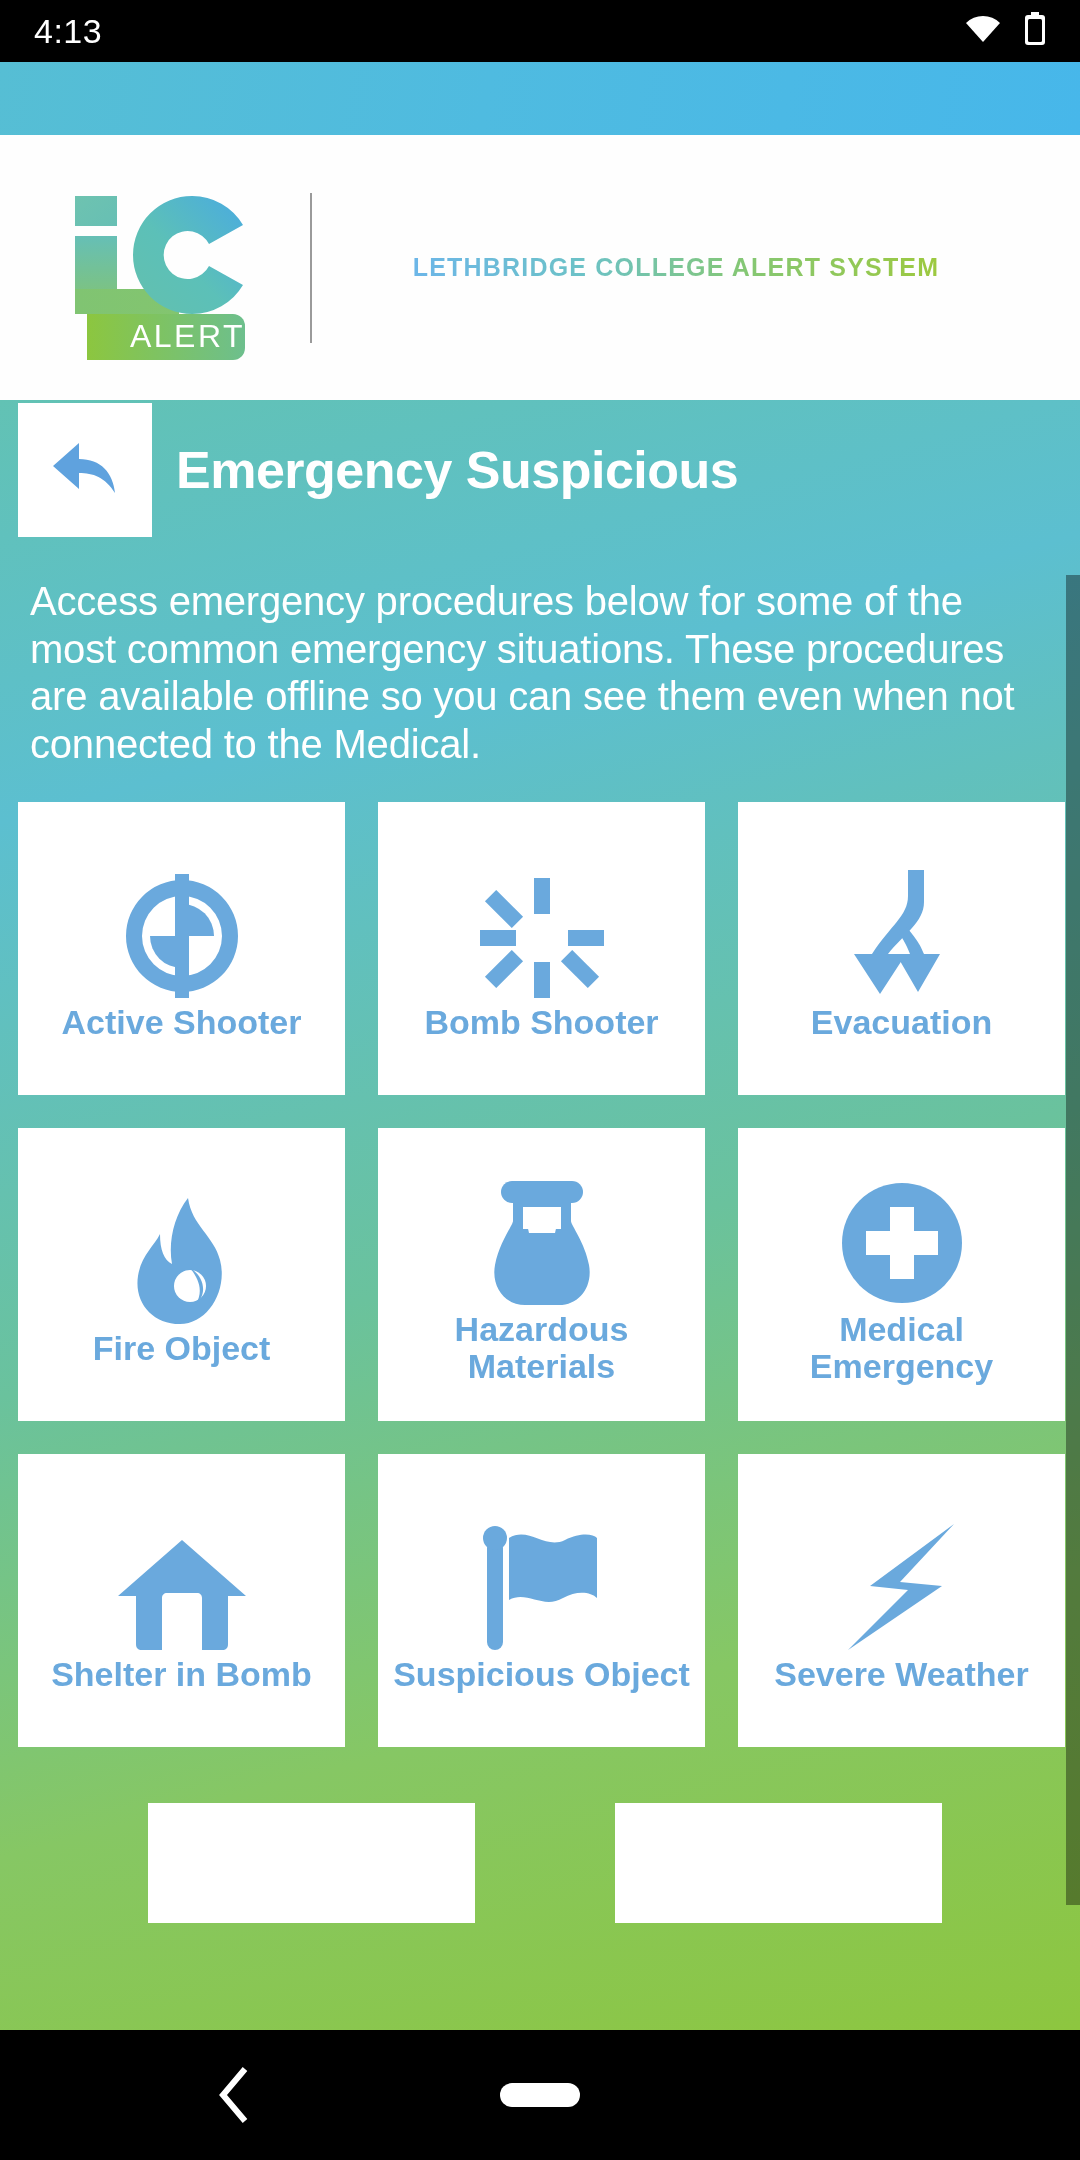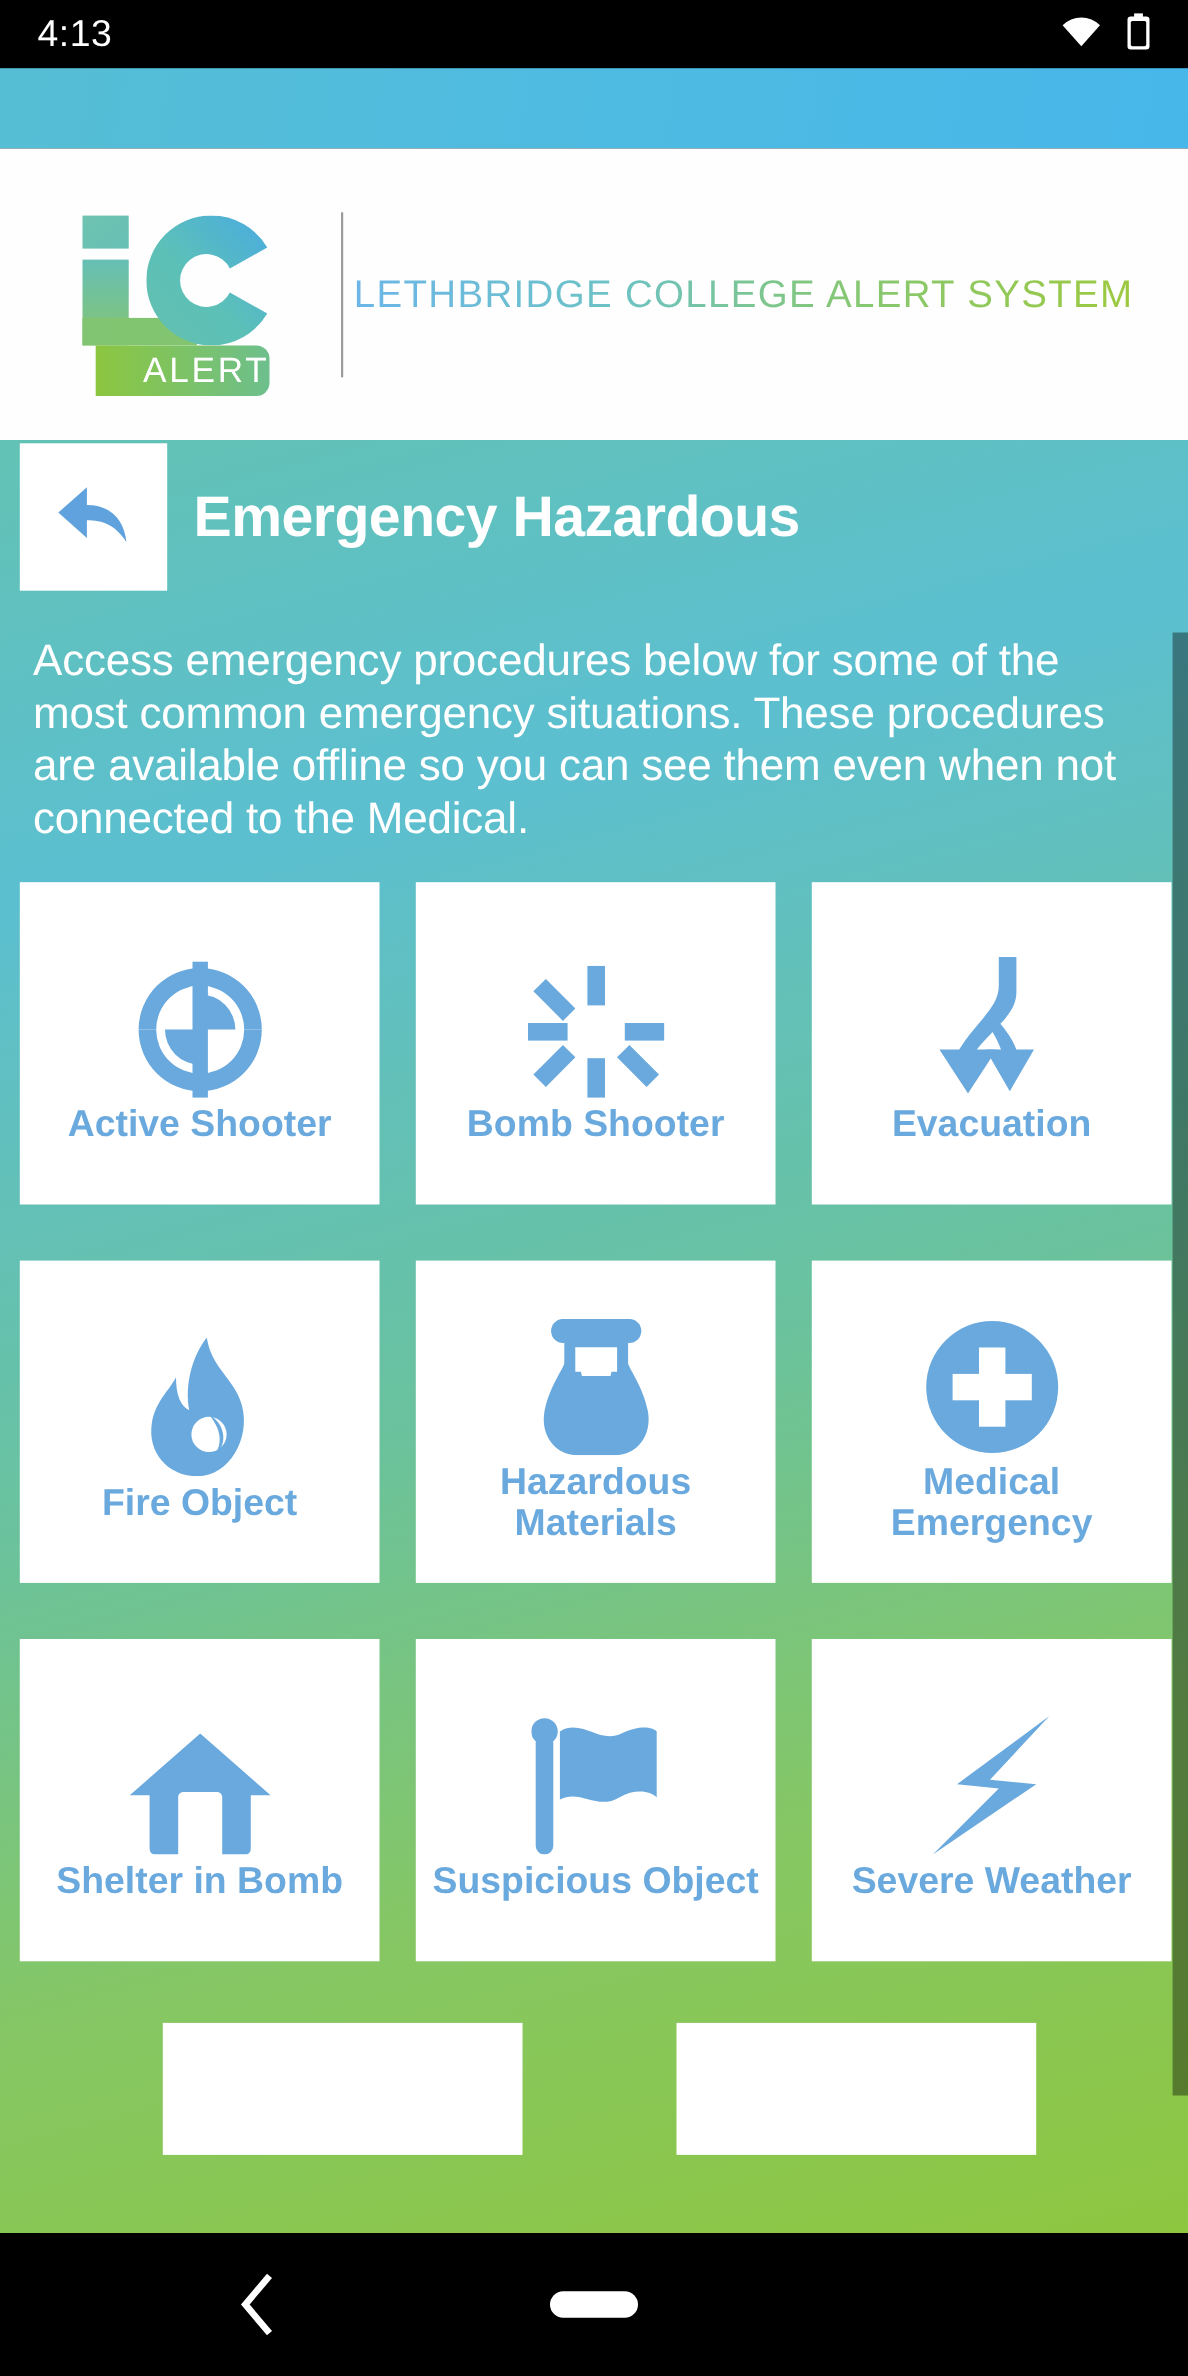--- a/index.html
+++ b/index.html
@@ -65,21 +65,21 @@
     font-family:"Liberation Sans", sans-serif;
   }
   .header-divider{
     width:2px; height:150px; background:#9a9a9a; flex:none;
   }
   .header-title-wrap{
     flex:1; display:flex; align-items:center; justify-content:center;
     padding-right:40px;
   }
   .header-title{
-    font-size:35px; letter-spacing:1.2px; font-weight:400;
+    font-size:25px; letter-spacing:1.2px; font-weight:700;
     background:linear-gradient(90deg,#6cb6e8 0%,#6cc2c6 33%,#84c776 62%,#9dc93f 100%);
     -webkit-background-clip:text; background-clip:text;
     -webkit-text-fill-color:transparent; color:transparent;
     white-space:nowrap;
   }
 
   
   .content{
     position:absolute; top:400px; left:0; width:1080px; height:1630px;
     background:linear-gradient(165deg,#62c2b4 0%,#5cbfd0 22%,#6ac29d 52%,#86c764 76%,#8dc63f 100%);
@@ -98,21 +98,21 @@
   }
   .page-desc{
     color:#fff; font-size:40px; line-height:1.19; font-weight:400;
     padding:38px 38px 0 30px; letter-spacing:-0.2px;
   }
 
   
   .grid{
     display:grid;
     grid-template-columns:327px 327px 327px;
-    gap:51px 33px;
+    gap:33px 33px;
     padding:34px 0 0 18px;
   }
   .tile{
     background:#fff; height:293px;
     display:flex; flex-direction:column;
     align-items:center; justify-content:center;
     padding:14px 8px;
   }
   .tile-icon{
     height:140px; display:flex; align-items:flex-end; justify-content:center;
@@ -205,21 +205,21 @@
 <div class="content">
 
   <div class="page-bar">
     <div class="back-button">
       <span>
         <svg width="72" height="62" viewBox="0 0 72 62">
           <path d="M30 6 L30 22 C52 22 64 36 66 56 C56 40 44 36 30 36 L30 52 L4 29 Z" fill="#5fa2de"></path>
         </svg>
       </span>
     </div>
-    <div class="page-title">Emergency Hazardous</div>
+    <div class="page-title">Emergency Suspicious</div>
   </div>
 
   <div class="page-desc">Access emergency procedures below for some of the most common emergency situations. These procedures are available offline so you can see them even when not connected to the Medical.</div>
 
   <div class="grid">
 
     <div class="tile">
       <div class="tile-icon">
         <svg width="124" height="124" viewBox="0 0 124 124">
           <g fill="#6aa9dd">

